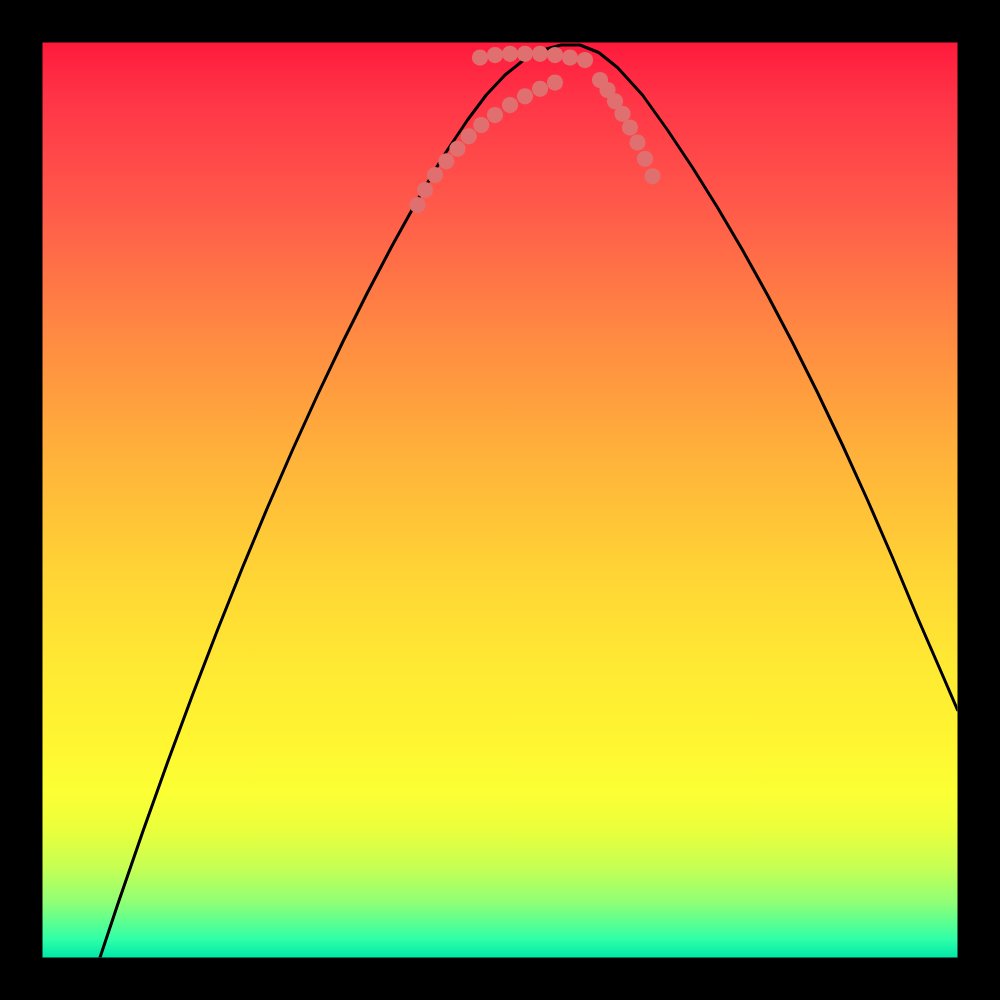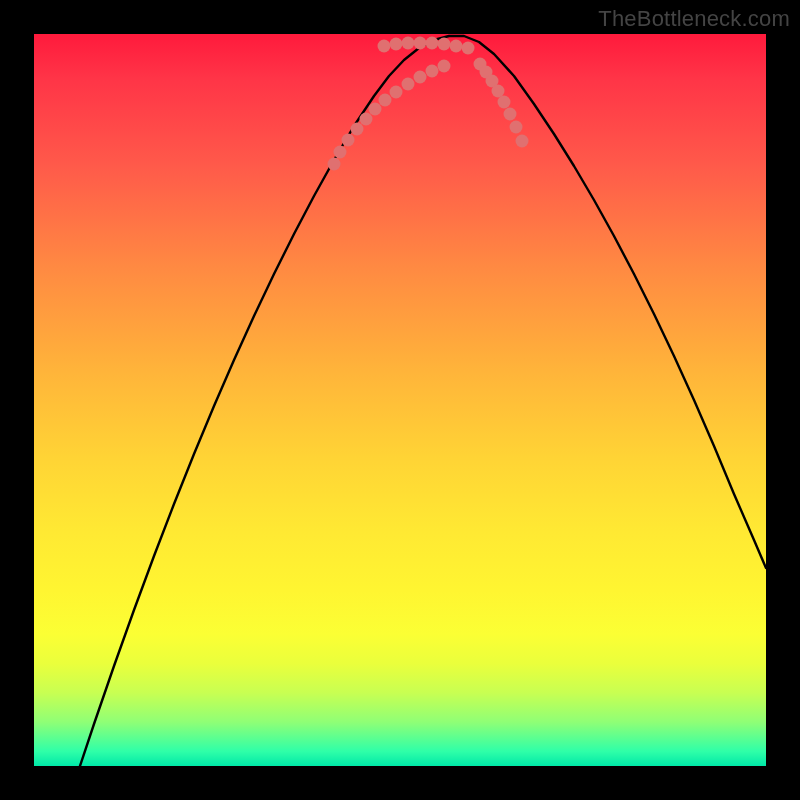--- a/index.html
+++ b/index.html
@@ -57,21 +57,20 @@
     left: 0;
     top: 0;
     width: 732px;
     height: 732px;
   }
 </style>
 </head>
 <body>
 
 <div class="frame">
-  <div class="watermark">TheBottleneck.com</div>
   <div class="plot">
     <svg class="curve" viewBox="0 0 732 732" preserveAspectRatio="none">
       <g>
         <path id="curve-path" fill="none" stroke="#000000" stroke-width="2.4" stroke-linecap="round" stroke-linejoin="round" d="M46 732 L60 690 L80 632 L100 576 L120 522 L140 470 L160 420 L180 372 L200 326 L220 282 L240 240 L260 200 L280 162 L300 126 L320 92 L340 62 L355 42 L370 26 L385 14 L400 6 L415 2 L430 2 L445 8 L460 20 L480 42 L500 70 L520 100 L540 132 L560 166 L580 202 L600 240 L620 280 L640 322 L660 366 L680 412 L700 460 L720 506 L732 534"></path>
       </g>
       <g id="dots-left">
           <circle cx="300" cy="130" r="6.5" fill="#e07070"></circle>
           <circle cx="306" cy="118" r="6.5" fill="#e07070"></circle>
           <circle cx="314" cy="106" r="6.5" fill="#e07070"></circle>
           <circle cx="323" cy="95" r="6.5" fill="#e07070"></circle>

